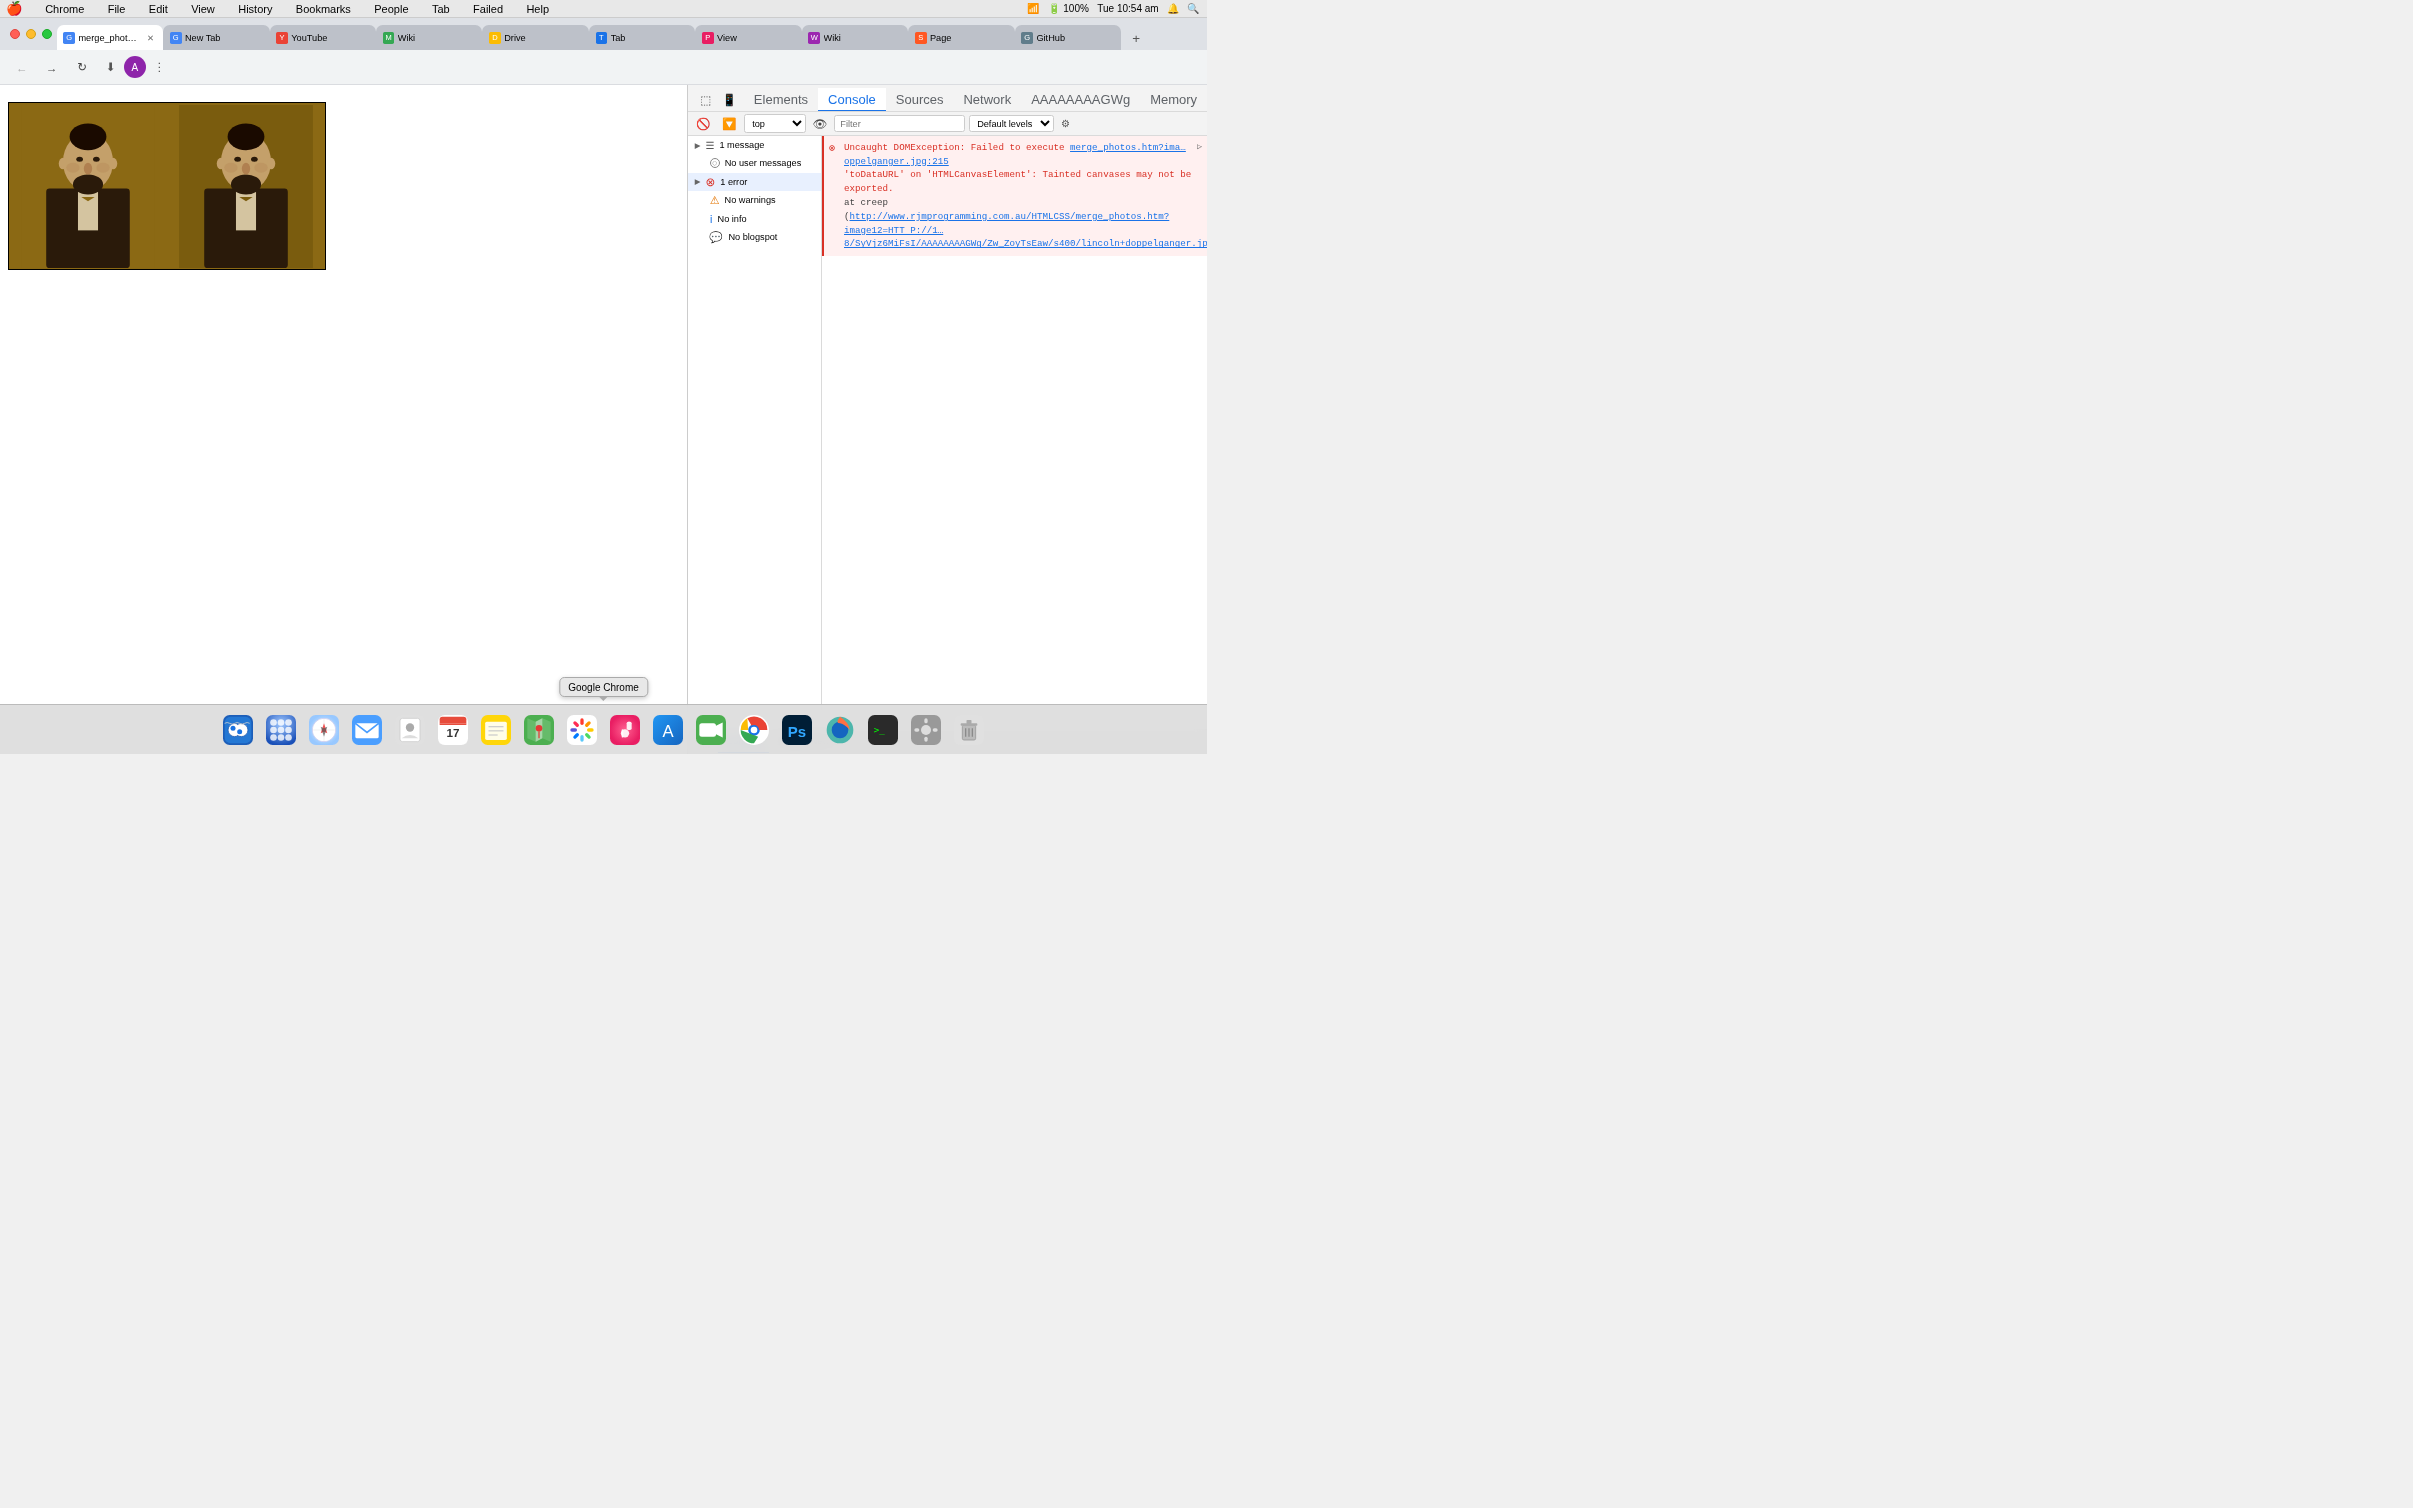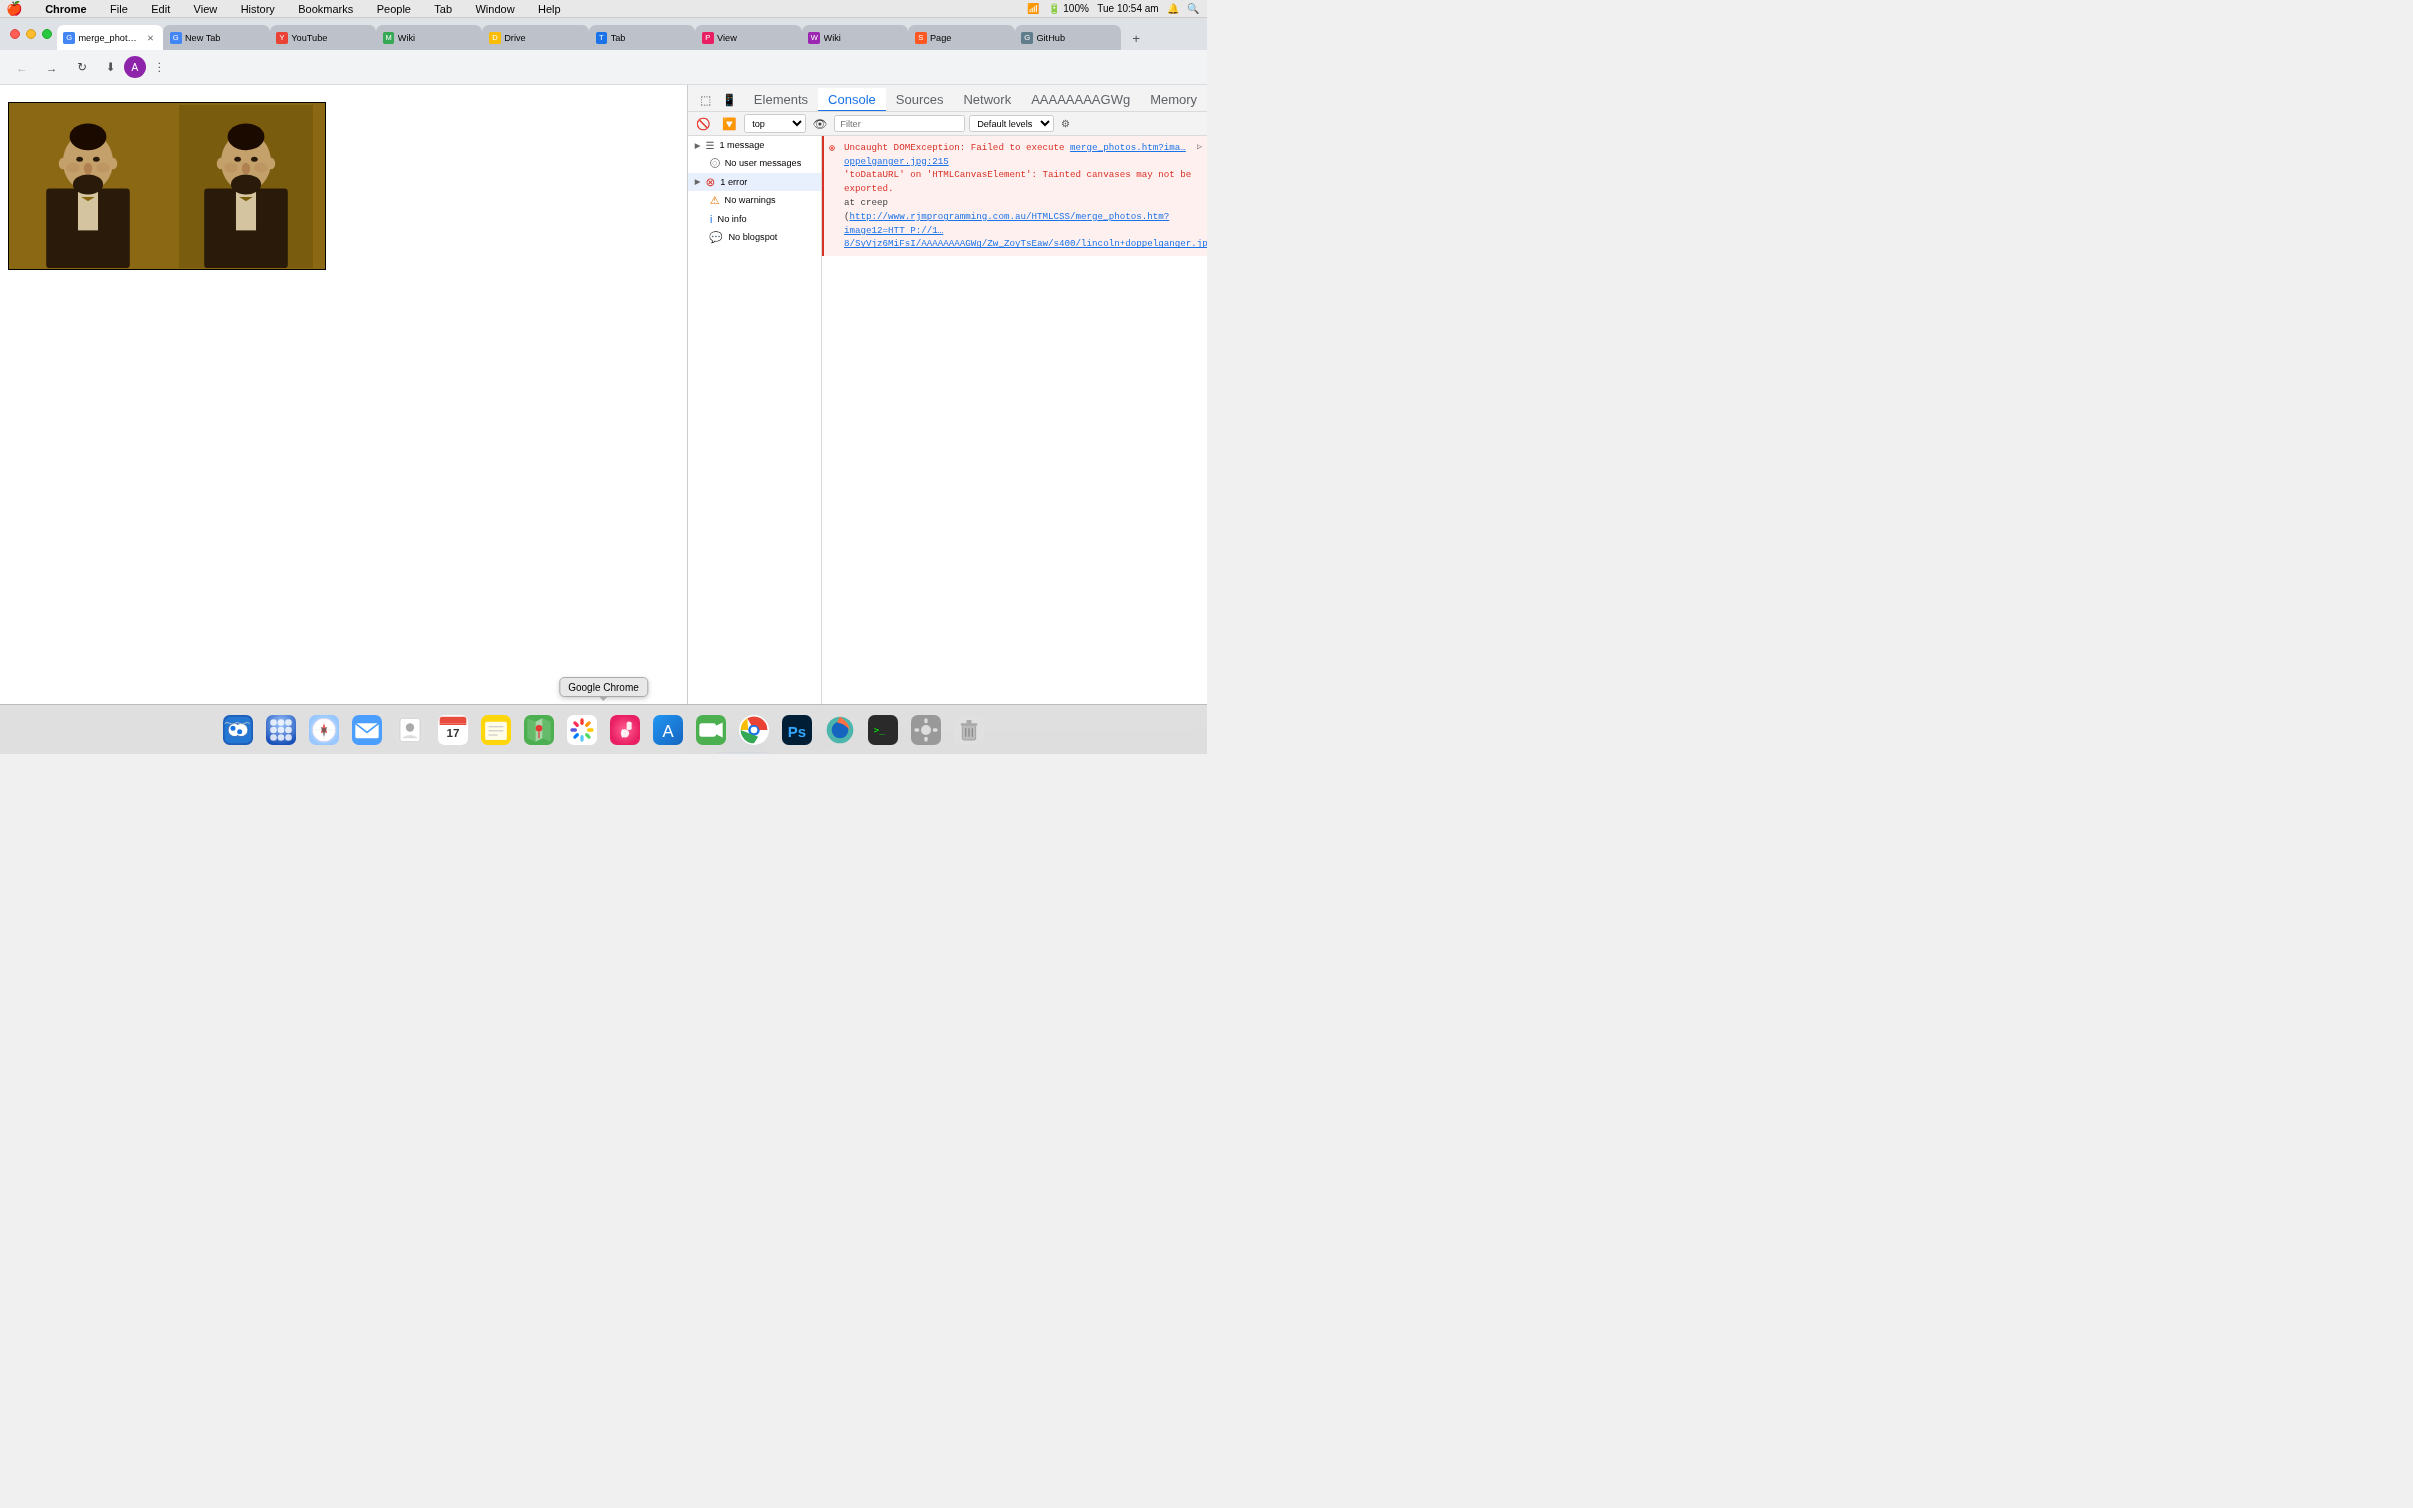--- a/index.html
+++ b/index.html
@@ -21,21 +21,21 @@
       align-items: center;
       padding: 0 6.7px;
       font-size: 11px;
       gap: 13.4px;
       border-bottom: 0.8px solid #ccc;
       position: relative;
       z-index: 100;
     }
     .menubar-apple { font-size: 13.4px; margin-right: 3.4px; }
     .menubar-item { cursor: pointer; padding: 1.7px 5px; border-radius: 2.5px; }
-    .menubar-item.active { font-weight: 700; }
+    .menubar-item.active { font-weight: 400; }
     .menubar-right {
       margin-left: auto;
       display: flex;
       align-items: center;
       gap: 8.4px;
       font-size: 10px;
     }
 
     
     .chrome-window {
@@ -544,21 +544,21 @@
 <div class="menubar">
   <span class="menubar-apple">🍎</span>
   <span class="menubar-item active">Chrome</span>
   <span class="menubar-item">File</span>
   <span class="menubar-item">Edit</span>
   <span class="menubar-item">View</span>
   <span class="menubar-item">History</span>
   <span class="menubar-item">Bookmarks</span>
   <span class="menubar-item">People</span>
   <span class="menubar-item">Tab</span>
-  <span class="menubar-item">Window</span>
+  <span class="menubar-item">Failed</span>
   <span class="menubar-item">Help</span>
   <div class="menubar-right">
     <span>📶</span>
     <span>🔋 <span>100%</span></span>
     <span>Tue 10:54 am</span>
     <span>🔔</span>
     <span>🔍</span>
   </div>
 </div>
 

